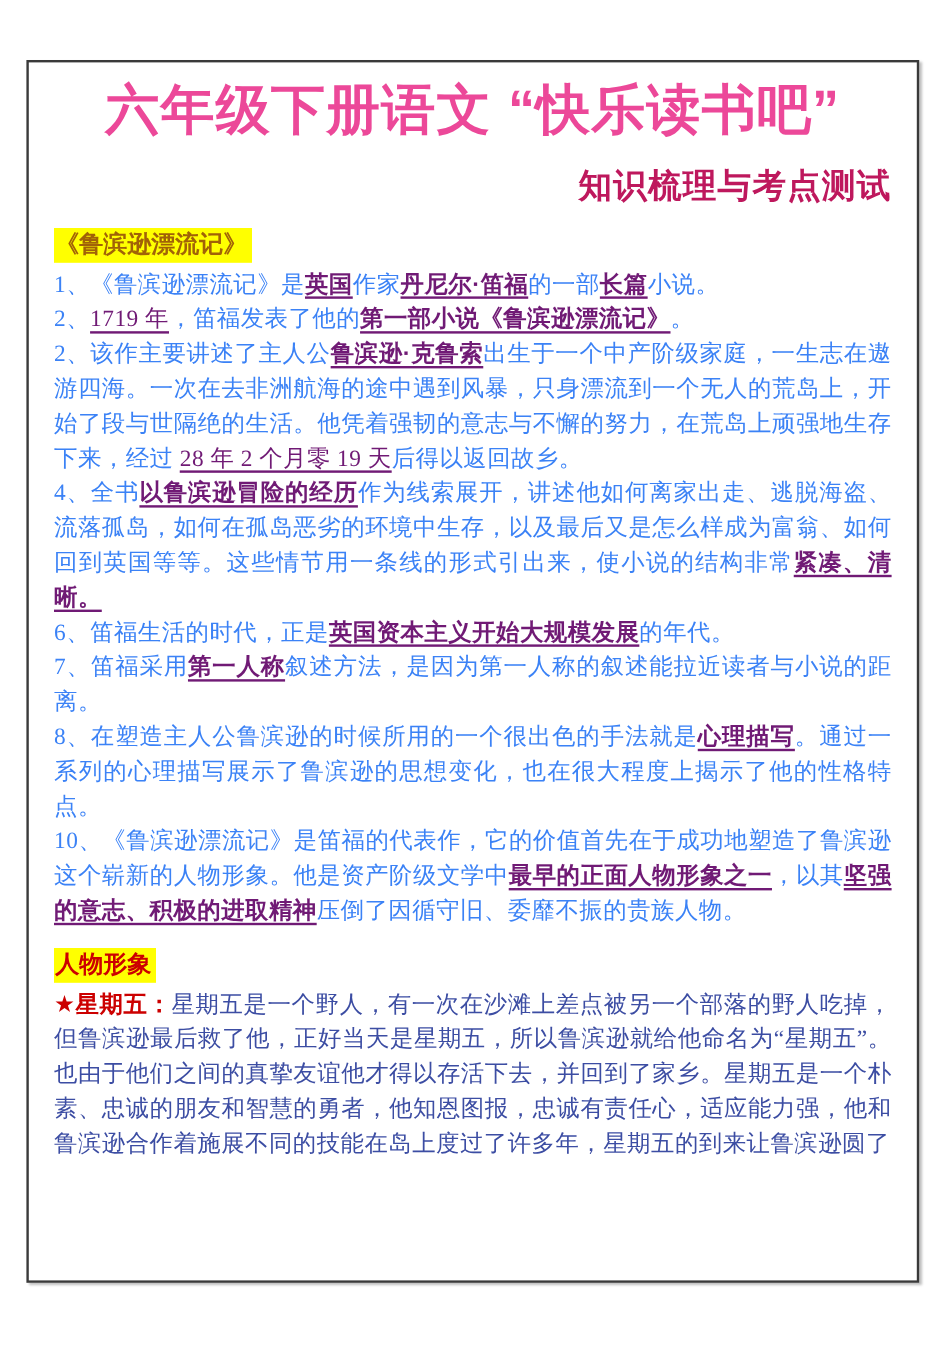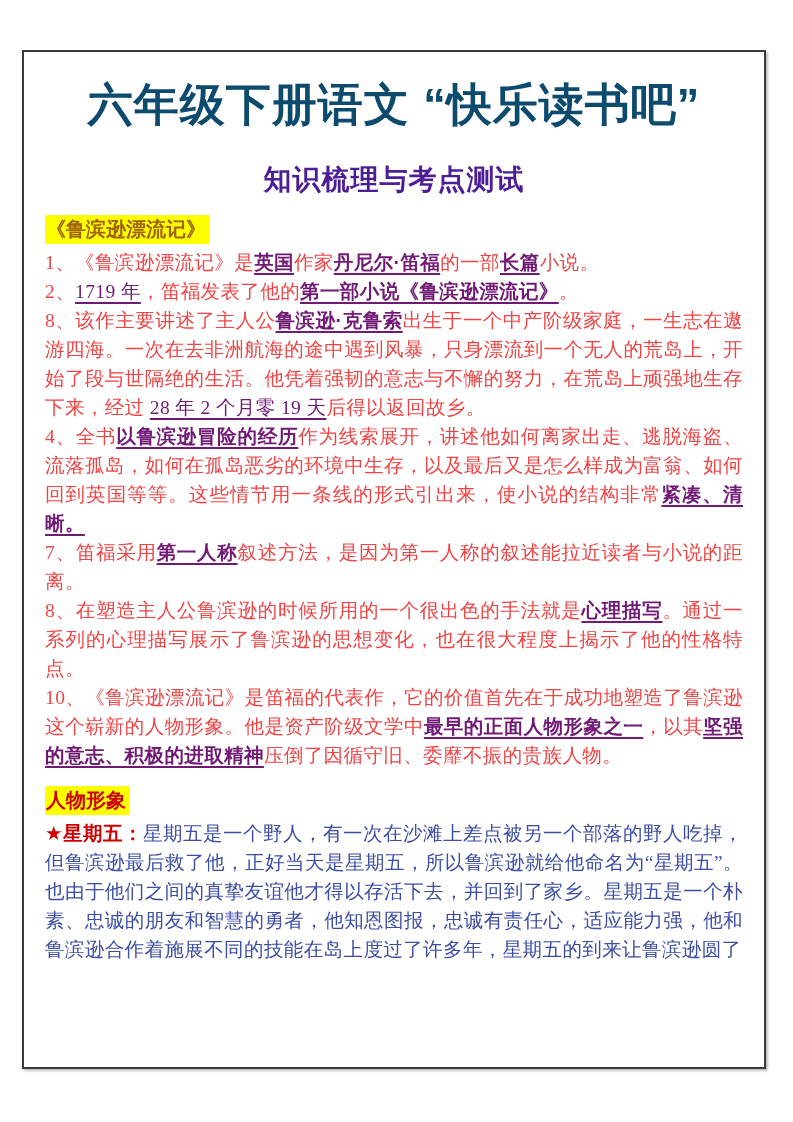--- a/index.html
+++ b/index.html
@@ -26,32 +26,32 @@
     box-sizing: border-box;
     padding: 6px 21px 0 21px;
     overflow: hidden;
   }
   .doc-title {
     text-align: center;
     font-family: "Liberation Sans", "DejaVu Sans", sans-serif;
     font-weight: bold;
     font-size: 45px;
     line-height: 1.25;
-    color: #0c4a6e;
+    color: #ec4899;
     letter-spacing: 1px;
-    margin-top: 19px;
+    margin-top: 6px;
     white-space: nowrap;
   }
   .doc-subtitle {
-    text-align: center;
+    text-align: right;
     font-family: "Liberation Sans", "DejaVu Sans", sans-serif;
     font-weight: bold;
     font-size: 28px;
-    color: #4c1d95;
-    margin-top: 28px;
+    color: #be185d;
+    margin-top: 16px;
     letter-spacing: 1px;
   }
   .section-heading {
     margin-top: 16px;
     margin-bottom: 4px;
     line-height: 27px;
   }
   .section-heading .hl {
     display: inline-block;
     background: #ffff00;
@@ -64,21 +64,21 @@
   .hl.red   { color: #cc0000; }
   .para {
     margin: 0;
     font-size: 19.5px;
     line-height: 29px;
     color: #111111;
     text-align: justify;
     text-justify: inter-character;
     letter-spacing: 0.4px;
   }
-  .run-n  { color: #ef4444; }
+  .run-n  { color: #3b82f6; }
   .run-r  {
     color: #701a75;
     font-family: "Liberation Sans", "DejaVu Sans", sans-serif;
     font-weight: bold;
     text-decoration: underline;
     text-decoration-thickness: 1.5px;
     text-underline-offset: 4px;
   }
   .run-ru {
     color: #701a75;
@@ -96,21 +96,22 @@
 </head>
 <body>
 
 <div class="sheet">
   <div class="doc-title">六年级下册语文 “快乐读书吧”</div>
   <div class="doc-subtitle">知识梳理与考点测试</div>
   <div id="sections-root">
       <div class="section-heading"><span class="hl black">《鲁滨逊漂流记》</span></div>
       <p class="para"><span class="run-n">1、《鲁滨逊漂流记》是</span><span class="run-r">英国</span><span class="run-n">作家</span><span class="run-r">丹尼尔·笛福</span><span class="run-n">的一部</span><span class="run-r">长篇</span><span class="run-n">小说。</span></p>
       <p class="para"><span class="run-n">2、</span><span class="run-ru">1719 年</span><span class="run-n">，笛福发表了他的</span><span class="run-r">第一部小说《鲁滨逊漂流记》</span><span class="run-n">。</span></p>
-      <p class="para"><span class="run-n">8、该作主要讲述了主人公</span><span class="run-r">鲁滨逊·克鲁索</span><span class="run-n">出生于一个中产阶级家庭，一生志在遨游四海。一次在去非洲航海的途中遇到风暴，只身漂流到一个无人的荒岛上，开始了段与世隔绝的生活。他凭着强韧的意志与不懈的努力，在荒岛上顽强地生存下来，经过 </span><span class="run-ru">28 年 2 个月零 19 天</span><span class="run-n">后得以返回故乡。</span></p>
+      <p class="para"><span class="run-n">2、该作主要讲述了主人公</span><span class="run-r">鲁滨逊·克鲁索</span><span class="run-n">出生于一个中产阶级家庭，一生志在遨游四海。一次在去非洲航海的途中遇到风暴，只身漂流到一个无人的荒岛上，开始了段与世隔绝的生活。他凭着强韧的意志与不懈的努力，在荒岛上顽强地生存下来，经过 </span><span class="run-ru">28 年 2 个月零 19 天</span><span class="run-n">后得以返回故乡。</span></p>
       <p class="para"><span class="run-n">4、全书</span><span class="run-r">以鲁滨逊冒险的经历</span><span class="run-n">作为线索展开，讲述他如何离家出走、逃脱海盗、流落孤岛，如何在孤岛恶劣的环境中生存，以及最后又是怎么样成为富翁、如何回到英国等等。这些情节用一条线的形式引出来，使小说的结构非常</span><span class="run-r">紧凑、清晰。</span></p>
+      <p class="para"><span class="run-n">6、笛福生活的时代，正是</span><span class="run-r">英国资本主义开始大规模发展</span><span class="run-n">的年代。</span></p>
       <p class="para"><span class="run-n">7、笛福采用</span><span class="run-r">第一人称</span><span class="run-n">叙述方法，是因为第一人称的叙述能拉近读者与小说的距离。</span></p>
       <p class="para"><span class="run-n">8、在塑造主人公鲁滨逊的时候所用的一个很出色的手法就是</span><span class="run-r">心理描写</span><span class="run-n">。通过一系列的心理描写展示了鲁滨逊的思想变化，也在很大程度上揭示了他的性格特点。</span></p>
       <p class="para"><span class="run-n">10、《鲁滨逊漂流记》是笛福的代表作，它的价值首先在于成功地塑造了鲁滨逊这个崭新的人物形象。他是资产阶级文学中</span><span class="run-r">最早的正面人物形象之一</span><span class="run-n">，以其</span><span class="run-r">坚强的意志、积极的进取精神</span><span class="run-n">压倒了因循守旧、委靡不振的贵族人物。</span></p>
       <div class="section-heading"><span class="hl red">人物形象</span></div>
       <p class="para"><span class="run-lbl">★星期五：</span><span class="run-b">星期五是一个野人，有一次在沙滩上差点被另一个部落的野人吃掉，但鲁滨逊最后救了他，正好当天是星期五，所以鲁滨逊就给他命名为“星期五”。也由于他们之间的真挚友谊他才得以存活下去，并回到了家乡。星期五是一个朴素、忠诚的朋友和智慧的勇者，他知恩图报，忠诚有责任心，适应能力强，他和鲁滨逊合作着施展不同的技能在岛上度过了许多年，星期五的到来让鲁滨逊圆了</span></p>
     </div>
 </div>
 
 </body></html>

